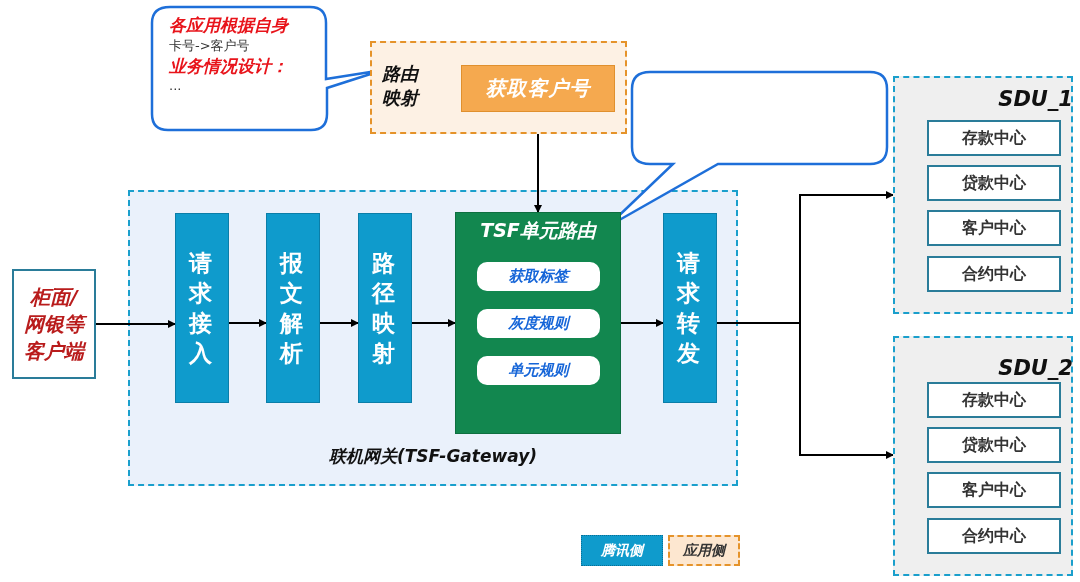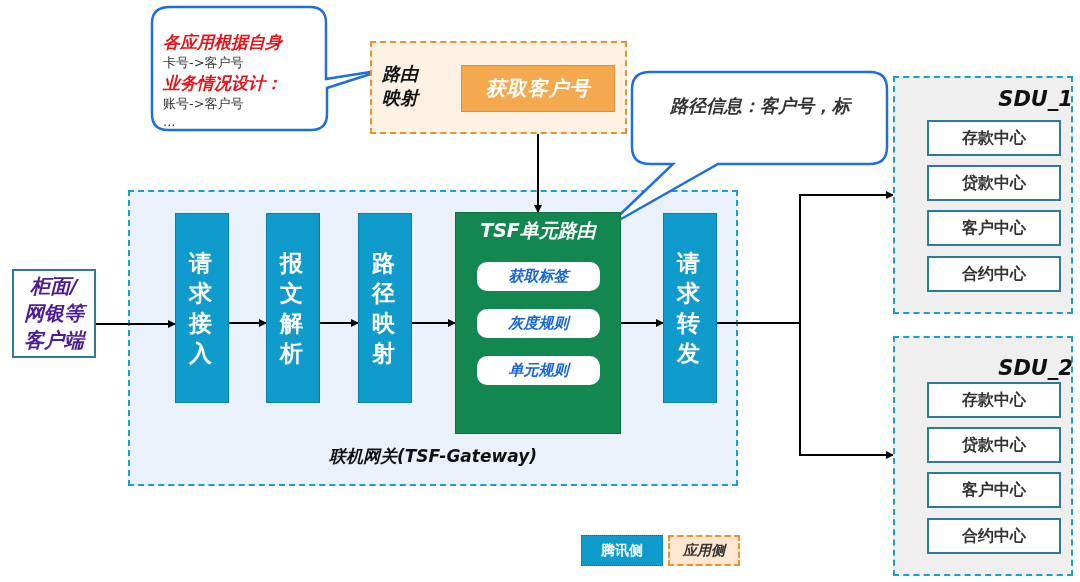--- a/index.html
+++ b/index.html
@@ -20,23 +20,23 @@
   
   .route-map { left:370px; top:41px; width:257px; height:93px; background:#fdf1e4;
                border:2px dashed #e5932a; }
   .route-map-label { left:382px; top:62px; width:50px; font-size:18px; font-weight:bold;
                      font-style:italic; line-height:24px; color:#111; }
   .get-cust { left:461px; top:65px; width:154px; height:47px; background:#f5a94f;
               border:1px solid #e0902e; color:#fff; font-size:20px; font-weight:bold; font-style:italic;
               display:flex; align-items:center; justify-content:center; letter-spacing:1px; }
 
   
-  .client { left:12px; top:269px; width:84px; height:89px; background:#fff; border:2px solid #2a7c99;
+  .client { left:12px; top:269px; width:84px; height:110px; background:#fff; border:2px solid #2a7c99;
             display:flex; align-items:center; justify-content:center; text-align:center;
-            font-size:20px; font-weight:bold; font-style:italic; color:#4c1d95; line-height:27px; }
+            font-size:20px; font-weight:bold; font-style:italic; color:#b91c1c; line-height:27px; }
 
   
   .stage { width:54px; height:190px; background:#0f9bcc; border:1px solid #0b7ea8;
            color:#fff; font-size:23px; font-weight:bold; display:flex; align-items:center;
            justify-content:center; line-height:30px; }
   .stage span { display:block; width:26px; word-break:break-all; }
 
   
   .tsf { left:455px; top:212px; width:166px; height:222px; background:#12874f; border:1px solid #0e6f40; }
   .tsf-title { left:455px; top:218px; width:166px; text-align:center; color:#fff; font-size:19px;
@@ -45,21 +45,21 @@
           font-weight:bold; font-style:italic; display:flex; align-items:center; justify-content:center;border-radius:10px; }
 
   
   .sdu { left:893px; width:180px; background:#efefef; border:2px dashed #1a9fcc; }
   .sdu-title { width:180px; text-align:right; font-size:21px; font-weight:bold; font-style:italic; color:#111; }
   .center { left:927px; width:134px; height:36px; background:#fff; border:2px solid #2a7c99;
             display:flex; align-items:center; justify-content:center; font-size:16px; color:#333; font-weight:bold; }
 
   
   .legend-tx { left:581px; top:535px; width:82px; height:31px; background:#0f9bcc; border:1px dotted #0b6e95;
-               color:#fff; font-size:14px; font-weight:bold; 
+               color:#fff; font-size:14px; font-weight:bold; font-style:italic;
                display:flex; align-items:center; justify-content:center; }
   .legend-app { left:668px; top:535px; width:72px; height:31px; background:#fde7d0; border:2px dashed #e5932a;
                 color:#333; font-size:14px; font-weight:bold; font-style:italic;
                 display:flex; align-items:center; justify-content:center; }
 </style>
 </head>
 <body>
 
 <svg class="lines" viewBox="0 0 1080 582">
   <defs>
@@ -79,37 +79,35 @@
   <line x1="229" y1="323" x2="266" y2="323" stroke="#000" stroke-width="2" marker-end="url(#arr)"></line>
   <line x1="320" y1="323" x2="358" y2="323" stroke="#000" stroke-width="2" marker-end="url(#arr)"></line>
   <line x1="412" y1="323" x2="455" y2="323" stroke="#000" stroke-width="2" marker-end="url(#arr)"></line>
   <line x1="621" y1="323" x2="663" y2="323" stroke="#000" stroke-width="2" marker-end="url(#arr)"></line>
   <line x1="538" y1="114" x2="538" y2="212" stroke="#000" stroke-width="2" marker-end="url(#arr)" marker-start="url(#arrs)"></line>
 
   <polyline points="717,323 800,323 800,195 893,195" fill="none" stroke="#000" stroke-width="2" marker-end="url(#arr)"></polyline>
   <polyline points="800,323 800,455 893,455" fill="none" stroke="#000" stroke-width="2" marker-end="url(#arr)"></polyline>
 </svg>
 
-<div class="callout-text" style="left:163px;top:14px;width:160px;margin-top:17px;">
+<div class="callout-text" style="left:169px;top:14px;width:160px;">
   <div style="color:#e8141b;font-size:17px;font-weight:bold;font-style:italic;line-height:22px;">各应用根据自身</div>
   <div style="color:#333;font-size:13px;line-height:19px;">卡号-&gt;客户号</div>
   <div style="color:#e8141b;font-size:17px;font-weight:bold;font-style:italic;line-height:22px;">业务情况设计：</div>
-  <div style="color:#333;font-size:13px;line-height:19px;">账号-&gt;客户号</div>
   <div style="color:#333;font-size:13px;line-height:17px;">...</div>
 </div>
 
 <div class="abs route-map"></div>
 <div class="abs route-map-label">
   <div>路由</div>
   <div>映射</div>
 </div>
 <div class="abs get-cust">获取客户号</div>
 
 <div class="callout-text" style="left:640px;top:92px;width:240px;text-align:center;font-size:18px;font-weight:bold;font-style:italic;color:#333;line-height:27px;">
-  <div>路径信息：客户号，标</div>
 </div>
 
 <div class="abs client">
   <div>
     <div>柜面/</div>
     <div>网银等</div>
     <div>客户端</div>
   </div>
 </div>
 

